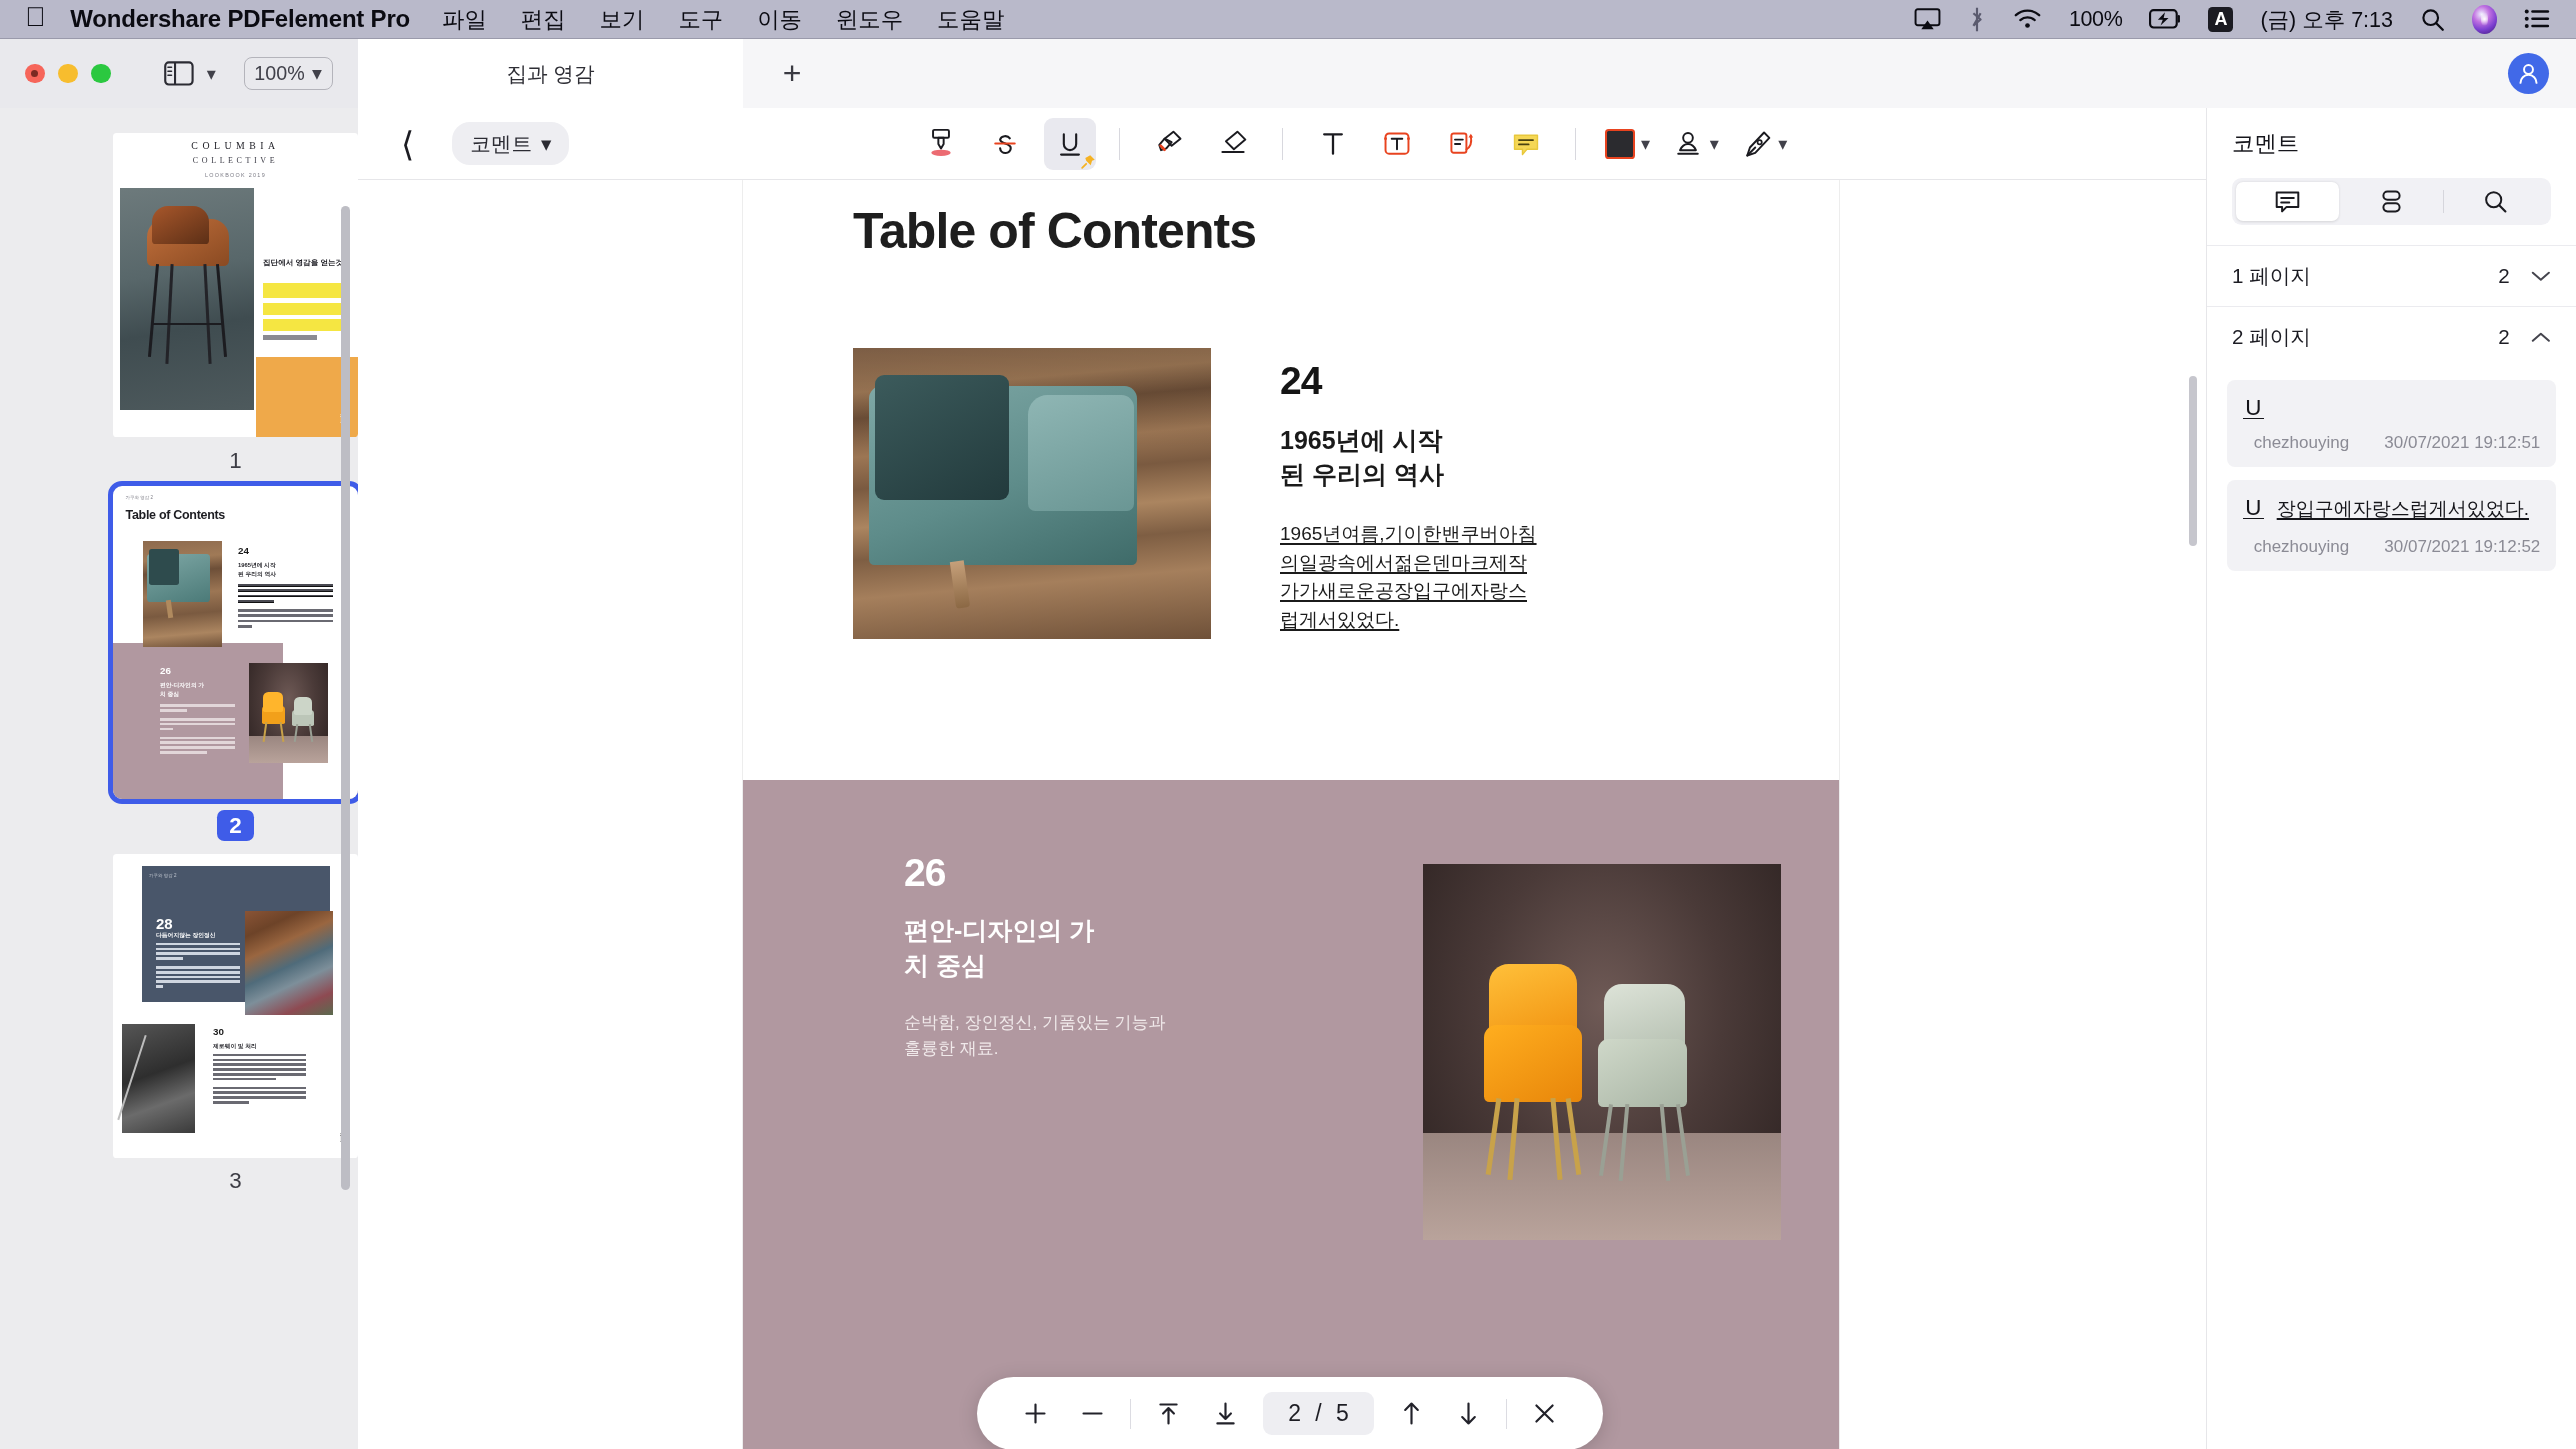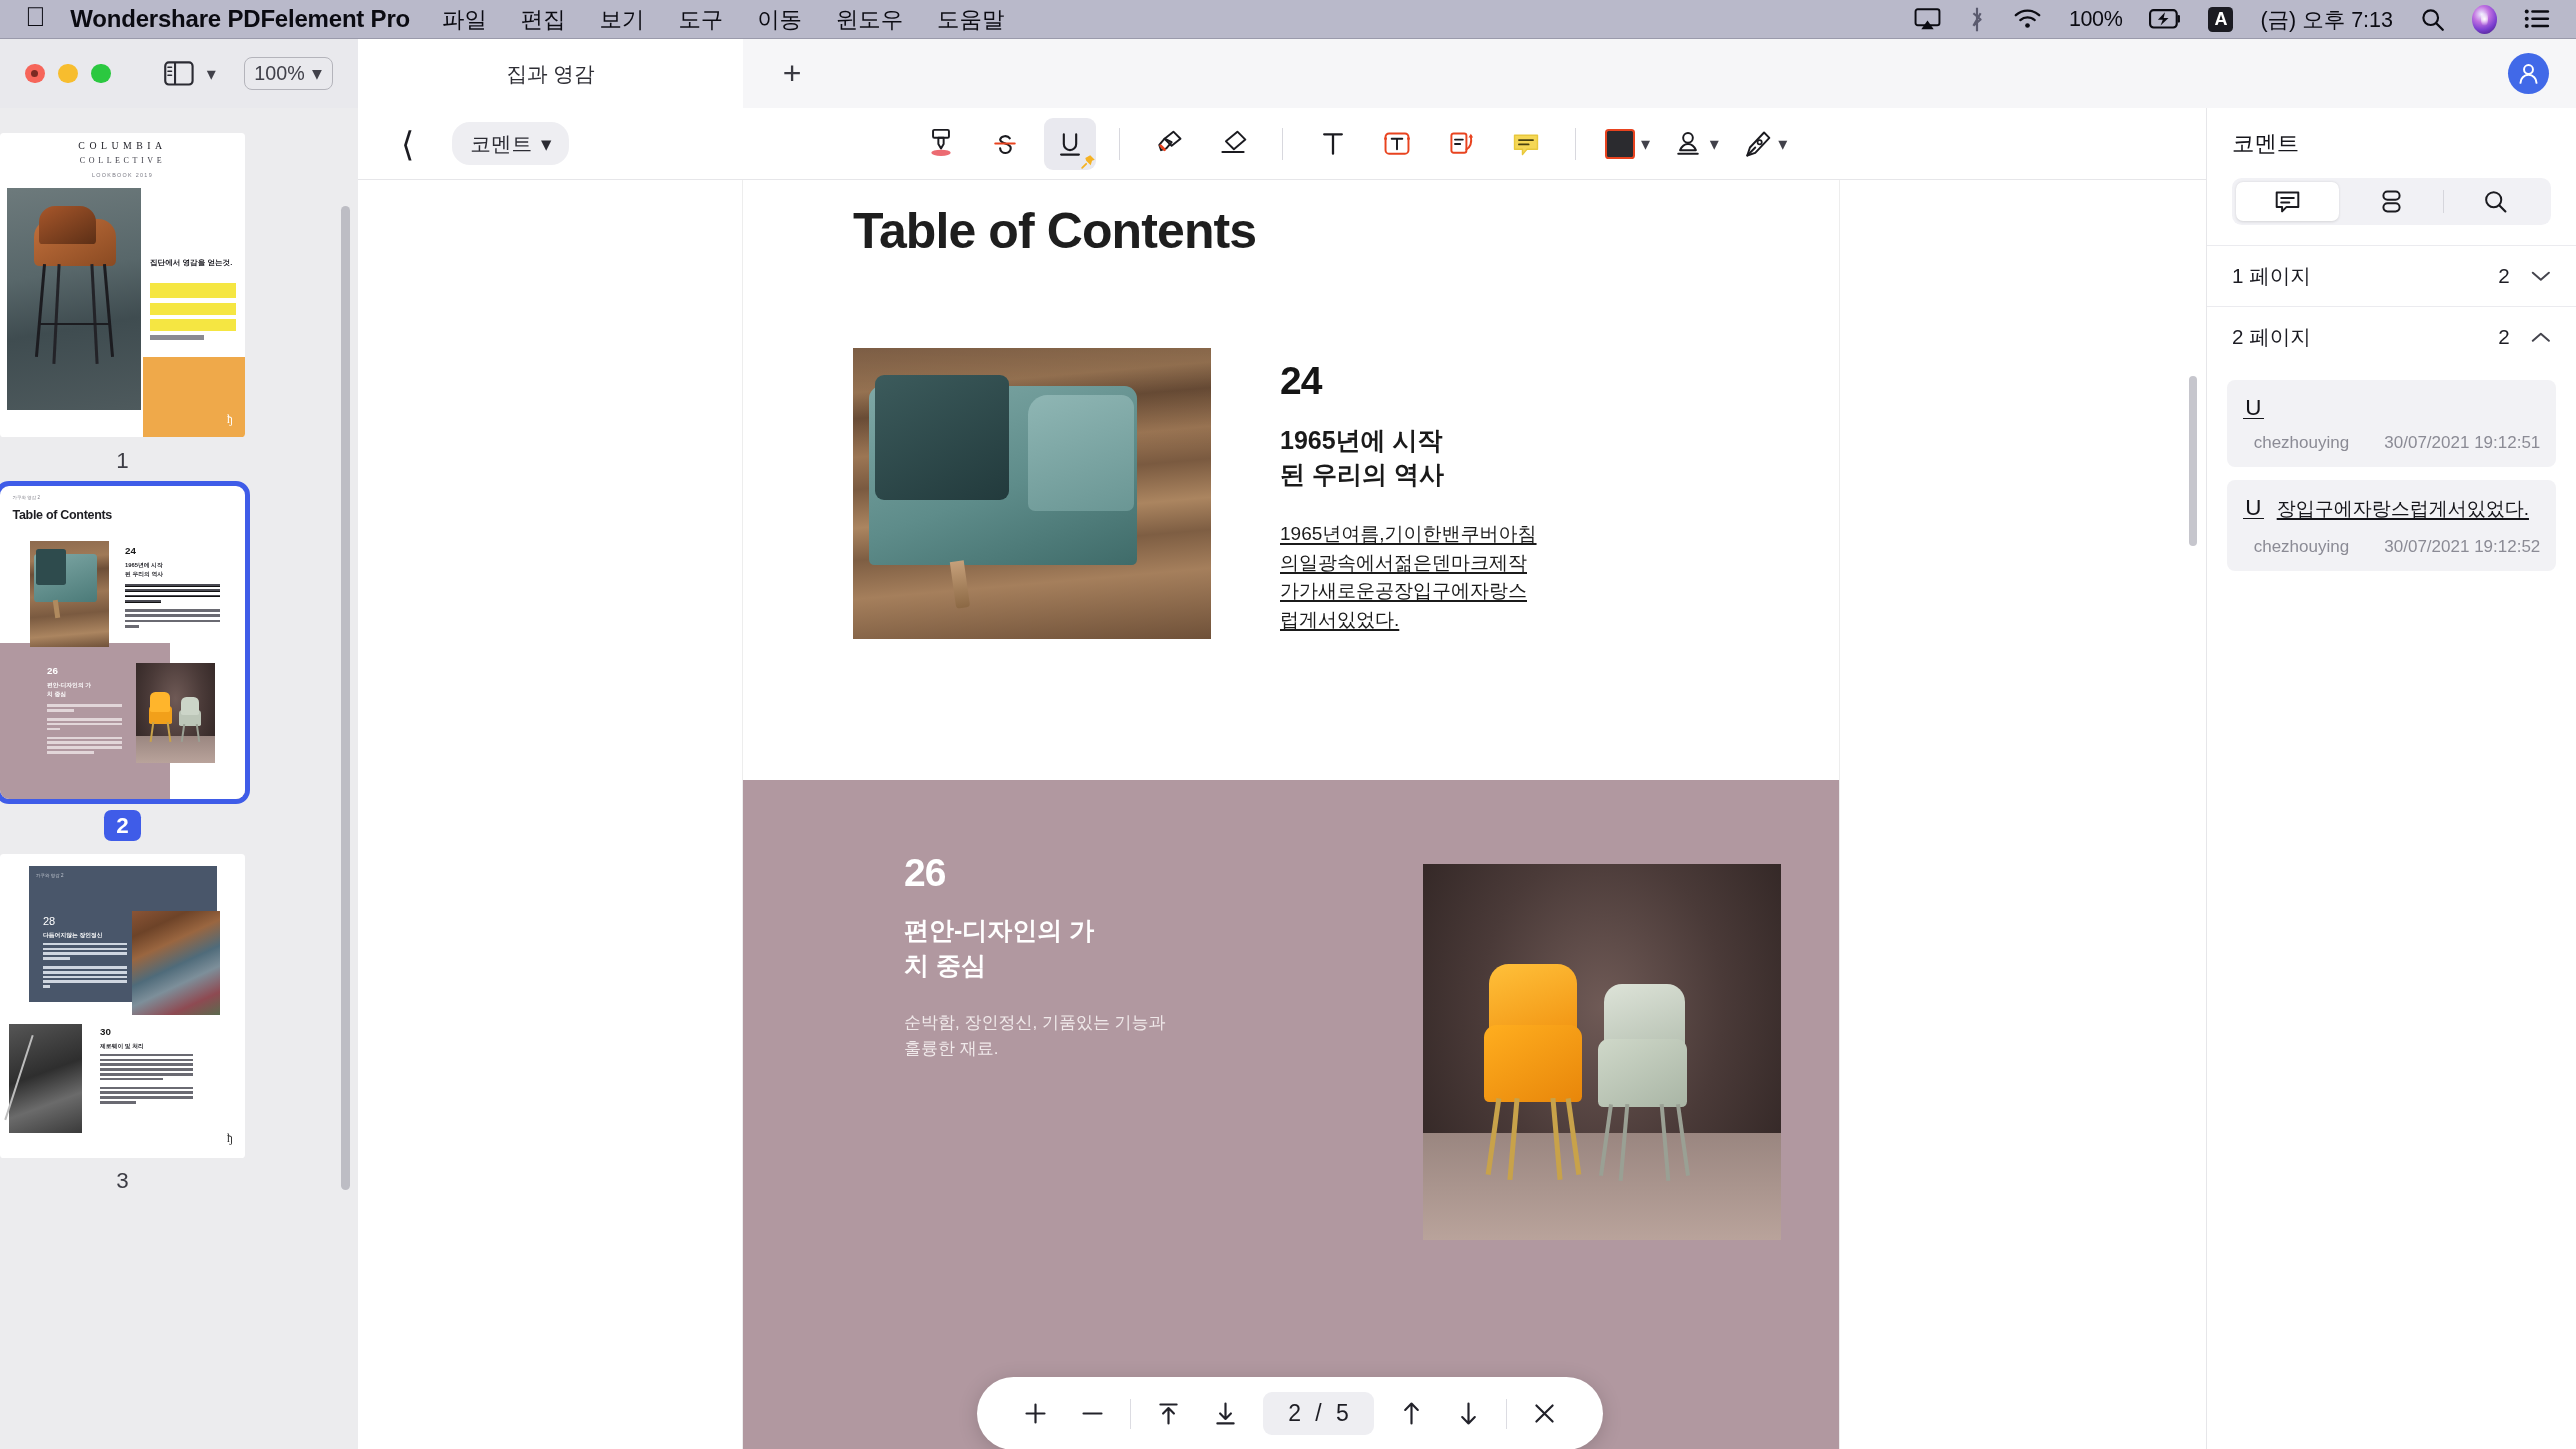--- a/index.html
+++ b/index.html
@@ -74,21 +74,21 @@
   }
   .avatar {
     width: 41px; height: 41px; border-radius: 50%; background: #4169e8;
     display: flex; align-items: center; justify-content: center;
   }
   
   .thumbs {
     position: absolute; top: 108px; left: 0; width: 358px; height: 1341px;
     background: #ececee; overflow: hidden;
   }
-  .thumb-wrap { display: flex; flex-direction: column; align-items: flex-start; padding-top: 25px; }
+  .thumb-wrap { display: flex; flex-direction: column; align-items: flex-end; padding-top: 25px; }
   .thumb-item { margin-bottom: 12.5px; display: flex; flex-direction: column; align-items: center; }
   .thumb-page {
     width: 245px; background: #fff; position: relative; overflow: hidden;
     border-radius: 3.6px;
   }
   .thumb-page.sel { outline: 5.4px solid #3f5ce8; border-radius: 9px; }
   .thumb-num {
     font-size: 22.4px; color: #3d3d45; margin-top: 10.7px;
   }
   .thumb-num.sel {
@@ -457,21 +457,21 @@
           <div style="position:absolute;left:61px;top:61px;width:1.8px;height:18px;background:#9aa094;transform:rotate(-8deg);"></div>
         </div>
       </div>
       <div class="thumb-num sel">2</div>
     </div>
 
     <div class="thumb-item">
       <div class="thumb-page" style="height:304px;">
         <div style="position:absolute;left:29px;top:12.5px;width:188px;height:136px;background:#49566a;"></div>
         <div style="position:absolute;left:36px;top:19.7px;font-size:4.5px;color:#c3c9d2;">가구와 영감 2</div>
-        <div style="position:absolute;left:43px;top:61px;font-size:11px;font-weight:normal;color:#fff;">28</div>
+        <div style="position:absolute;left:43px;top:61px;font-size:15px;font-weight:bold;color:#fff;">28</div>
         <div style="position:absolute;left:43px;top:77px;width:98px;font-size:5.8px;font-weight:bold;color:#fff;">다듬어지않는 장인정신</div>
         <div style="position:absolute;left:43px;top:89px;width:84px;">
           <div style="height:2.7px;background:#cfd6e0;margin-bottom:2.1px;"></div>
           <div style="height:2.7px;background:#cfd6e0;margin-bottom:2.1px;"></div>
           <div style="height:2.7px;background:#cfd6e0;margin-bottom:2.1px;"></div>
           <div style="height:2.7px;width:27px;background:#cfd6e0;margin-bottom:6.3px;"></div>
           <div style="height:2.7px;background:#cfd6e0;margin-bottom:2.1px;"></div>
           <div style="height:2.7px;background:#cfd6e0;margin-bottom:2.1px;"></div>
           <div style="height:2.7px;background:#cfd6e0;margin-bottom:2.1px;"></div>
           <div style="height:2.7px;background:#cfd6e0;margin-bottom:2.1px;"></div>

